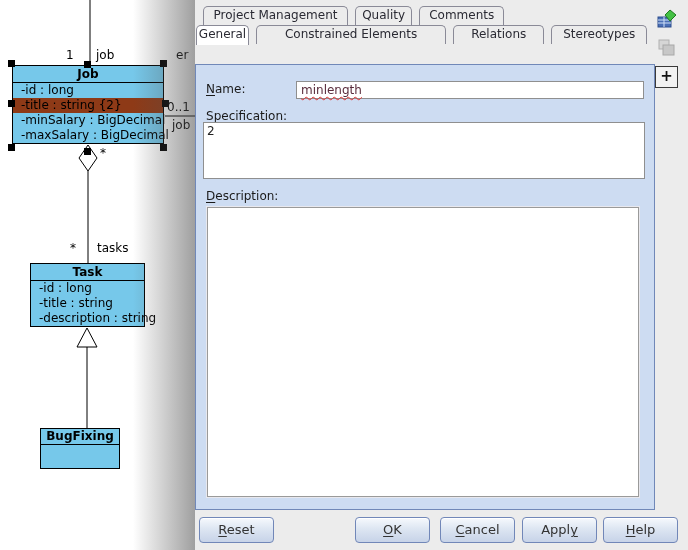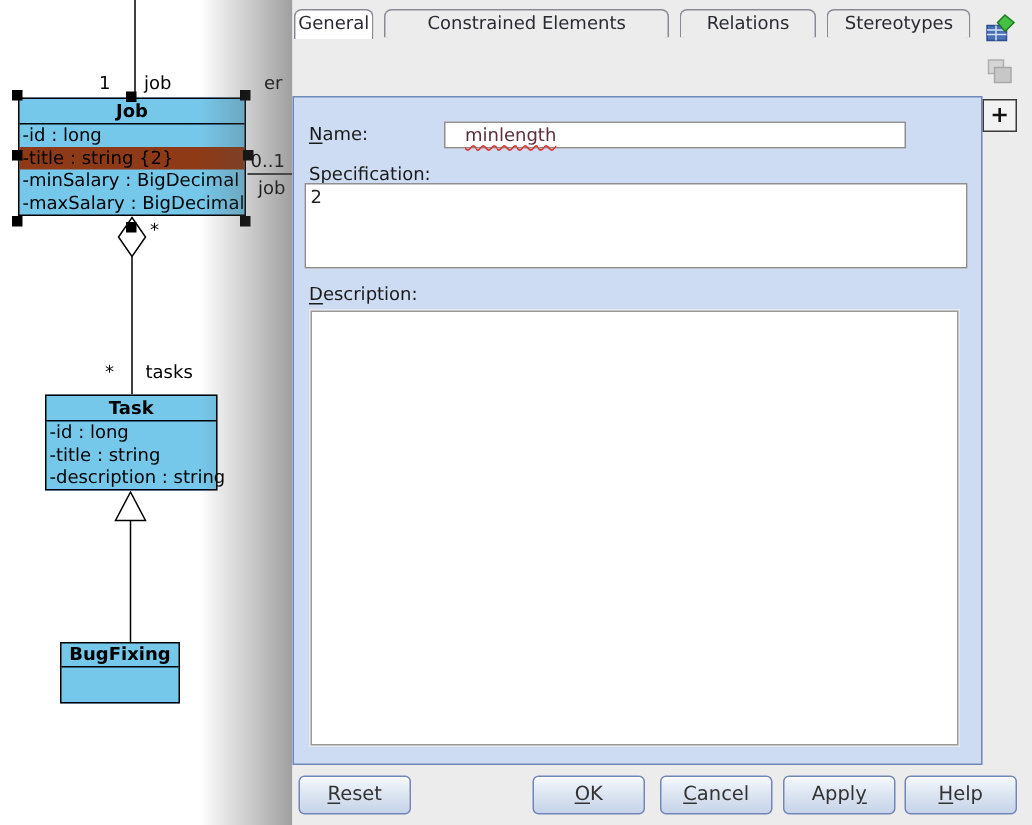--- a/index.html
+++ b/index.html
@@ -7,40 +7,40 @@
           font-family:"DejaVu Sans",sans-serif;overflow:hidden;}
 
   
   .canvas{position:absolute;left:0;top:0;width:195px;height:550px;background:#ffffff;overflow:hidden;}
   .canvas-shade{position:absolute;right:0;top:0;width:62px;height:550px;pointer-events:none;
           background:linear-gradient(to right,rgba(80,80,80,0) 0%,rgba(80,80,80,0.55) 100%);}
   .edges{position:absolute;left:0;top:0;}
   .uml-class{position:absolute;background:#76c8ea;border:1px solid #000;box-sizing:border-box;}
   .uml-title{font-weight:bold;text-align:center;font-size:12px;height:16px;line-height:16px;
           border-bottom:1px solid #000;color:#000;}
-  .uml-attr{font-size:12px;height:15px;line-height:15px;padding-left:2px;white-space:nowrap;color:#000;}
+  .uml-attr{font-size:12px;height:15px;line-height:15px;padding-left:8px;white-space:nowrap;color:#000;}
   .uml-attr.hl{background:#8e3a17;}
   .handle{position:absolute;width:7px;height:7px;background:#000;}
   .edge-label{position:absolute;font-size:12px;color:#000;white-space:nowrap;}
 
   
   .tabs{position:absolute;left:195px;top:6px;width:460px;}
   .tab-row{height:19px;white-space:nowrap;}
   .tab{display:inline-block;box-sizing:border-box;height:19px;line-height:17px;text-align:center;
        font-size:12px;color:#2a2a33;background:#ececec;border:1px solid #8a8a97;border-bottom:none;
        border-radius:5px 5px 0 0;vertical-align:bottom;margin-right:2px;overflow:hidden;}
   .tab.selected{background:#ffffff;height:20px;position:relative;z-index:5;margin-bottom:-1px;}
 
   .pane{position:absolute;left:195px;top:64px;width:460px;height:446px;background:#cddcf2;
         border:1px solid #7088b8;box-sizing:border-box;}
   .plabel{position:absolute;font-size:12px;color:#1a1a1a;}
   .plabel u,.btn u{text-underline-offset:2px;}
   .field{position:absolute;background:#fff;border:1px solid #8f8f8f;box-sizing:border-box;
          font-size:12px;color:#222;}
-  .name-field{left:100px;top:16px;width:308px;height:18px;line-height:16px;padding-left:13px;}
+  .name-field{left:100px;top:16px;width:348px;height:18px;line-height:16px;padding-left:4px;}
   .name-text{color:#5a2c3c;text-decoration:underline wavy #e03030 1px;text-underline-offset:2px;}
   .spec-field{left:7px;top:57px;width:442px;height:57px;padding:1px 3px;}
   .desc-field{left:11px;top:142px;width:432px;height:290px;border-color:#9a9a9a;
          box-shadow:0 0 0 1px #e8e8ee;}
 
   
   .side-icon{position:absolute;width:20px;height:20px;}
   .plus-btn{position:absolute;left:655px;top:66px;width:23px;height:22px;box-sizing:border-box;
         background:#f2f2f2;border:1px solid #3a3a3a;font-size:15px;font-weight:bold;color:#111;
         text-align:center;line-height:19px;}
@@ -101,20 +101,25 @@
     </div>
 
     <div class="uml-class" style="left:40px;top:428px;width:80px;height:41px;">
       <div class="uml-title" style="height:15px;line-height:15px;">BugFixing</div>
     </div>
 
     <div class="canvas-shade"></div>
   </div>
 
   <div class="tabs">
+    <div class="tab-row" style="padding-left:8px">
+      <div class="tab" style="width:145px">Project Management</div>
+      <div class="tab" style="width:57px">Quality</div>
+      <div class="tab" style="width:85px">Comments</div>
+    </div>
     <div class="tab-row" style="padding-left:1px">
       <div class="tab selected" style="width:53px">General</div>
       <div class="tab" style="width:190px">Constrained Elements</div>
       <div class="tab" style="width:91px">Relations</div>
       <div class="tab" style="width:96px">Stereotypes</div>
     </div>
   </div>
 
   <div class="pane">
     <div class="plabel" style="left:10px;top:17px"><u>N</u>ame:</div>

